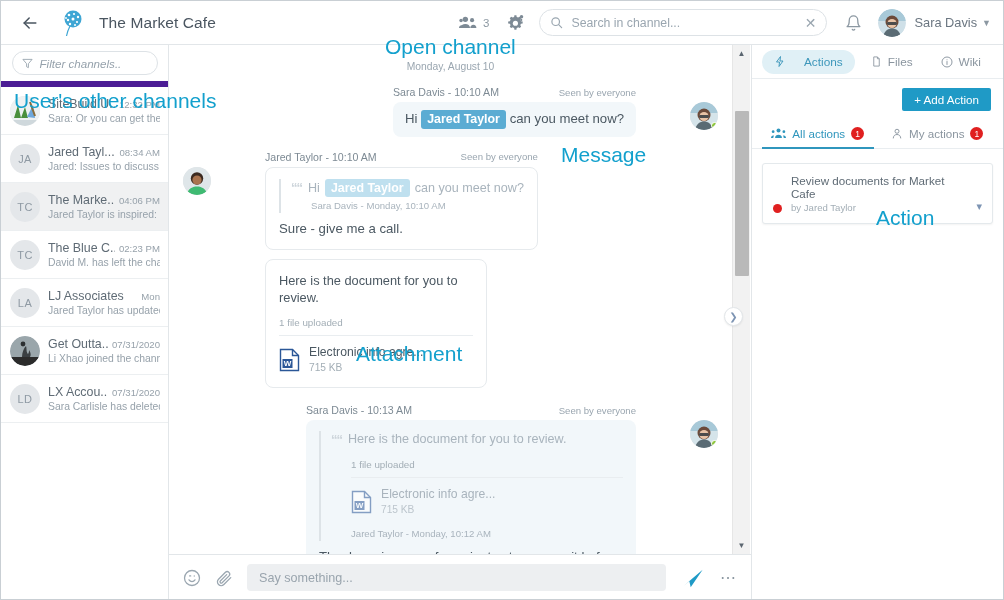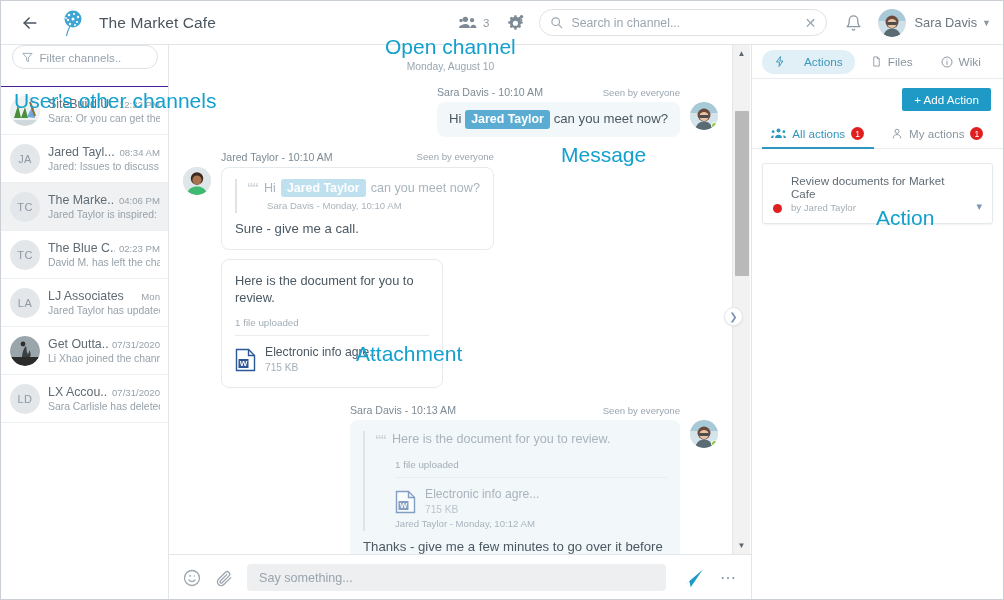--- a/index.html
+++ b/index.html
@@ -47,39 +47,39 @@
   .user{display:flex;align-items:center;margin-left:16px;cursor:pointer;}
   .avatar-img{width:28px;height:28px;border-radius:50%;overflow:hidden;display:block;}
   .user-name{font-size:12.8px;color:#6b7681;margin-left:8px;}
   .caret{margin-left:5px;color:#8c98a2;font-size:9px;}
 
   
   .sidebar {
     position:absolute;left:0;top:44px;width:168px;height:555px;
     background:#fff;border-right:1px solid #e2e6e9;overflow:hidden;
   }
-  .filter-wrap{height:42px;display:flex;align-items:flex-start;justify-content:center;border-bottom:1px solid #4c1d95;}
+  .filter-wrap{height:42px;display:flex;align-items:center;justify-content:center;border-bottom:6px solid #4c1d95;font-style:italic;}
   .filter-box{width:146px;height:24px;border:1px solid #dde2e6;border-radius:13px;display:flex;align-items:center;padding:0 9px;}
   .filter-box .fi{color:#9aa6b0;display:flex;}
   .filter-text{font-size:11.6px;color:#96a2ac;margin-left:7px;}
   .chan{height:48px;display:flex;align-items:center;padding:0 8px 0 9px;border-bottom:1px solid #eceff1;cursor:pointer;}
   .chan.active{background:#f0f1f2;}
   .ch-av{width:30px;height:30px;border-radius:50%;flex:0 0 30px;display:flex;align-items:center;justify-content:center;
     background:#e4e7ea;color:#8e99a3;font-size:11px;letter-spacing:.4px;overflow:hidden;}
   .ch-body{margin-left:8px;flex:1;min-width:0;}
   .ch-top{display:flex;align-items:baseline;}
   .ch-name{font-size:12.4px;color:#5f6b75;white-space:nowrap;overflow:hidden;}
   .ch-time{margin-left:auto;font-size:9.6px;color:#97a2ab;white-space:nowrap;padding-left:4px;}
   .ch-sub{font-size:10.4px;color:#97a2ab;white-space:nowrap;overflow:hidden;margin-top:2px;}
 
   
   .chat{position:absolute;left:168px;top:44px;width:582px;height:555px;background:#fff;}
   .chat-scroll{position:absolute;left:0;top:0;width:563px;height:509px;overflow:hidden;background:#fff;}
   .daysep{text-align:center;font-size:10.3px;color:#9aa6b0;margin-top:16px;}
-  .msg-row{display:flex;margin:0 14px;}
+  .msg-row{display:flex;margin:0 14px;gap:44px;}
   .msg-row.out{justify-content:flex-end;}
   .meta{display:flex;align-items:center;font-size:10.6px;color:#8a959f;margin-bottom:4px;}
   .meta .who{color:#7d8a94;}
   .meta .seen{color:#9aa6b0;font-size:9.6px;margin-left:auto;padding-left:26px;}
   .m-av{width:28px;height:28px;border-radius:50%;overflow:hidden;flex:0 0 28px;position:relative;background:#dfe3e6;}
   .dot{position:absolute;right:0;bottom:1px;width:7px;height:7px;border-radius:50%;background:#8ec63f;border:1.5px solid #fff;}
   .bubble{background:#f2f7fa;border-radius:8px;padding:8px 12px;font-size:13.2px;color:#4b5862;line-height:1.35;}
   .bubble.plain{background:#fff;border:1px solid #e6eaed;}
   .mention{background:#5bacd3;color:#fff;border-radius:3px;padding:1px 6px;font-size:12.4px;font-weight:bold;display:inline-block;}
   .mention.q{background:#bfe0ef;color:#ffffff;}
@@ -460,21 +460,21 @@
                     <path d="M13.5 1.5v6h6" fill="none" stroke="#2b5797" stroke-width="1.4"></path>
                     <rect x="3.5" y="11" width="10" height="9" fill="#2b5797"></rect>
                     <text x="8.5" y="18.3" font-size="8" fill="#fff" text-anchor="middle" font-family="Liberation Sans, sans-serif" font-weight="bold">W</text>
                   </svg>
                 </span>
                 <span>
                   <div class="fi-name">Electronic info agre...</div>
                   <div class="fi-size">715 KB</div>
                 </span>
               </div>
-              <div class="q-sub" style="padding-left:20px;margin-top:1px;">Jared Taylor - Monday, 10:12 AM</div>
+              <div class="q-sub" style="padding-left:20px;margin-top:11px;">Jared Taylor - Monday, 10:12 AM</div>
             </div>
             <div>Thanks - give me a few minutes to go over it before we meet.</div>
           </div>
         </div>
         <div class="m-av" style="margin-left:10px;margin-top:16px;">
           <svg width="28" height="28" viewBox="0 0 28 28">
             <defs>
                 <clipPath id="c3">
                   <circle cx="14" cy="14" r="14"></circle>
                 </clipPath>

